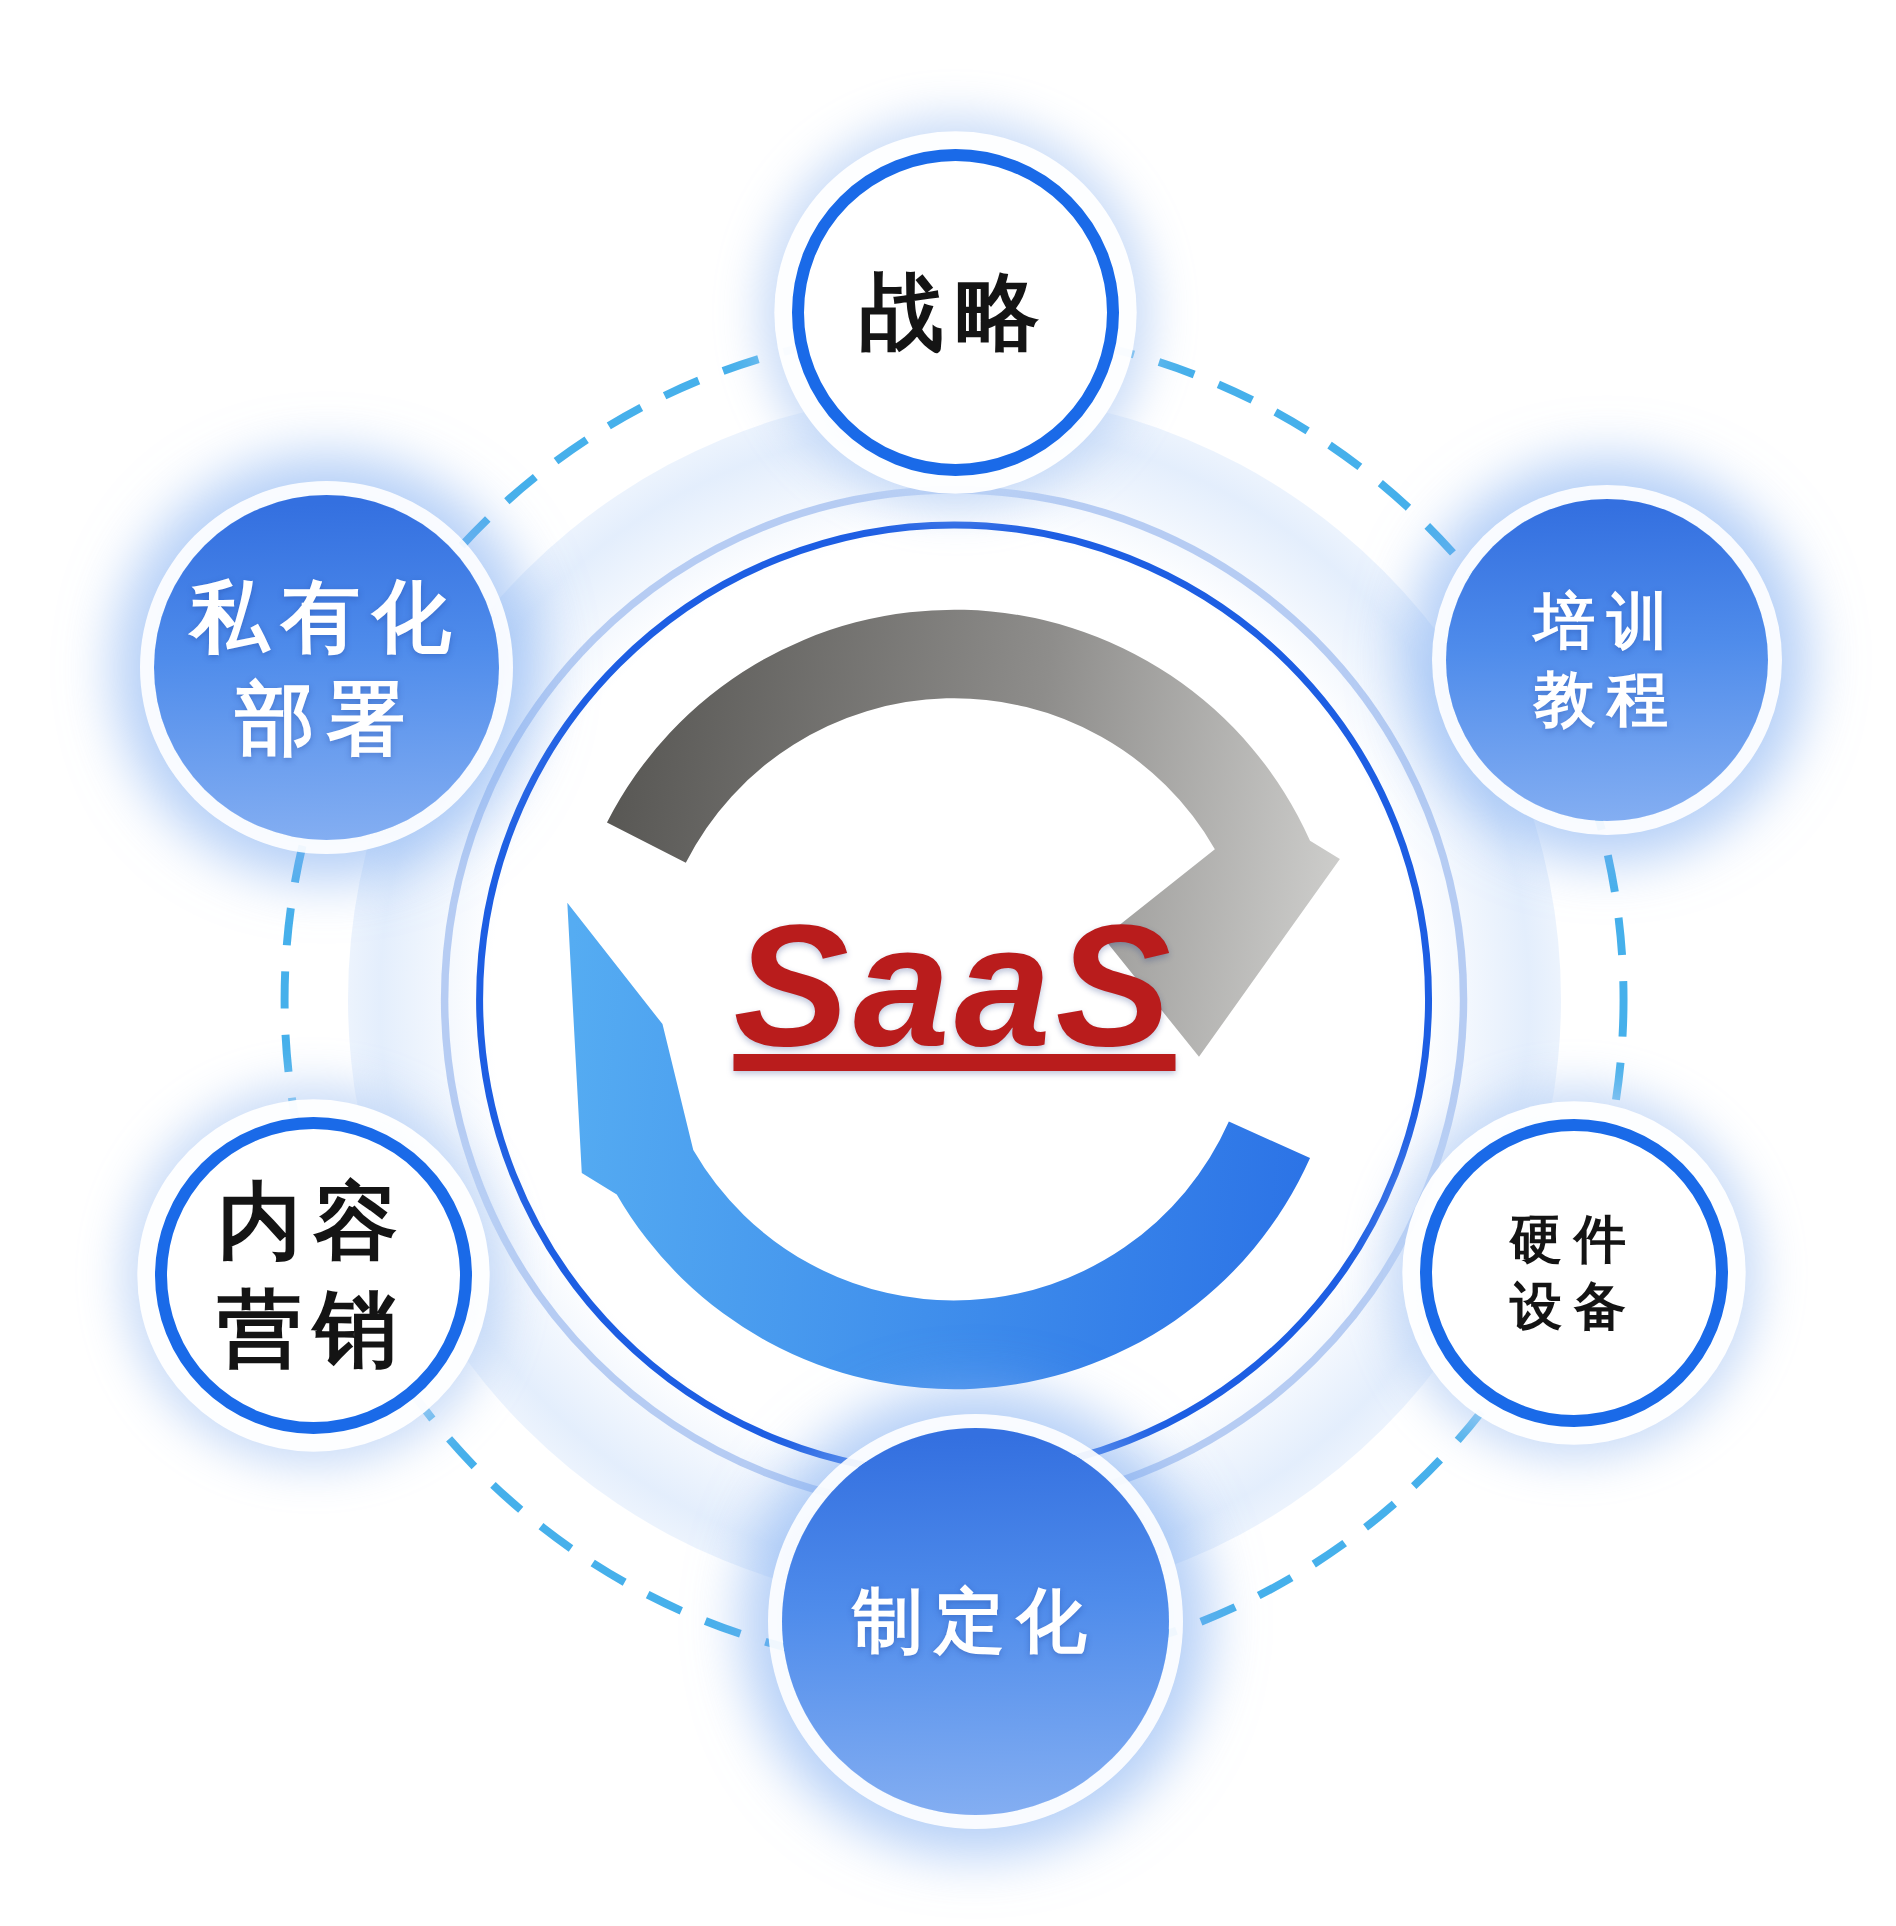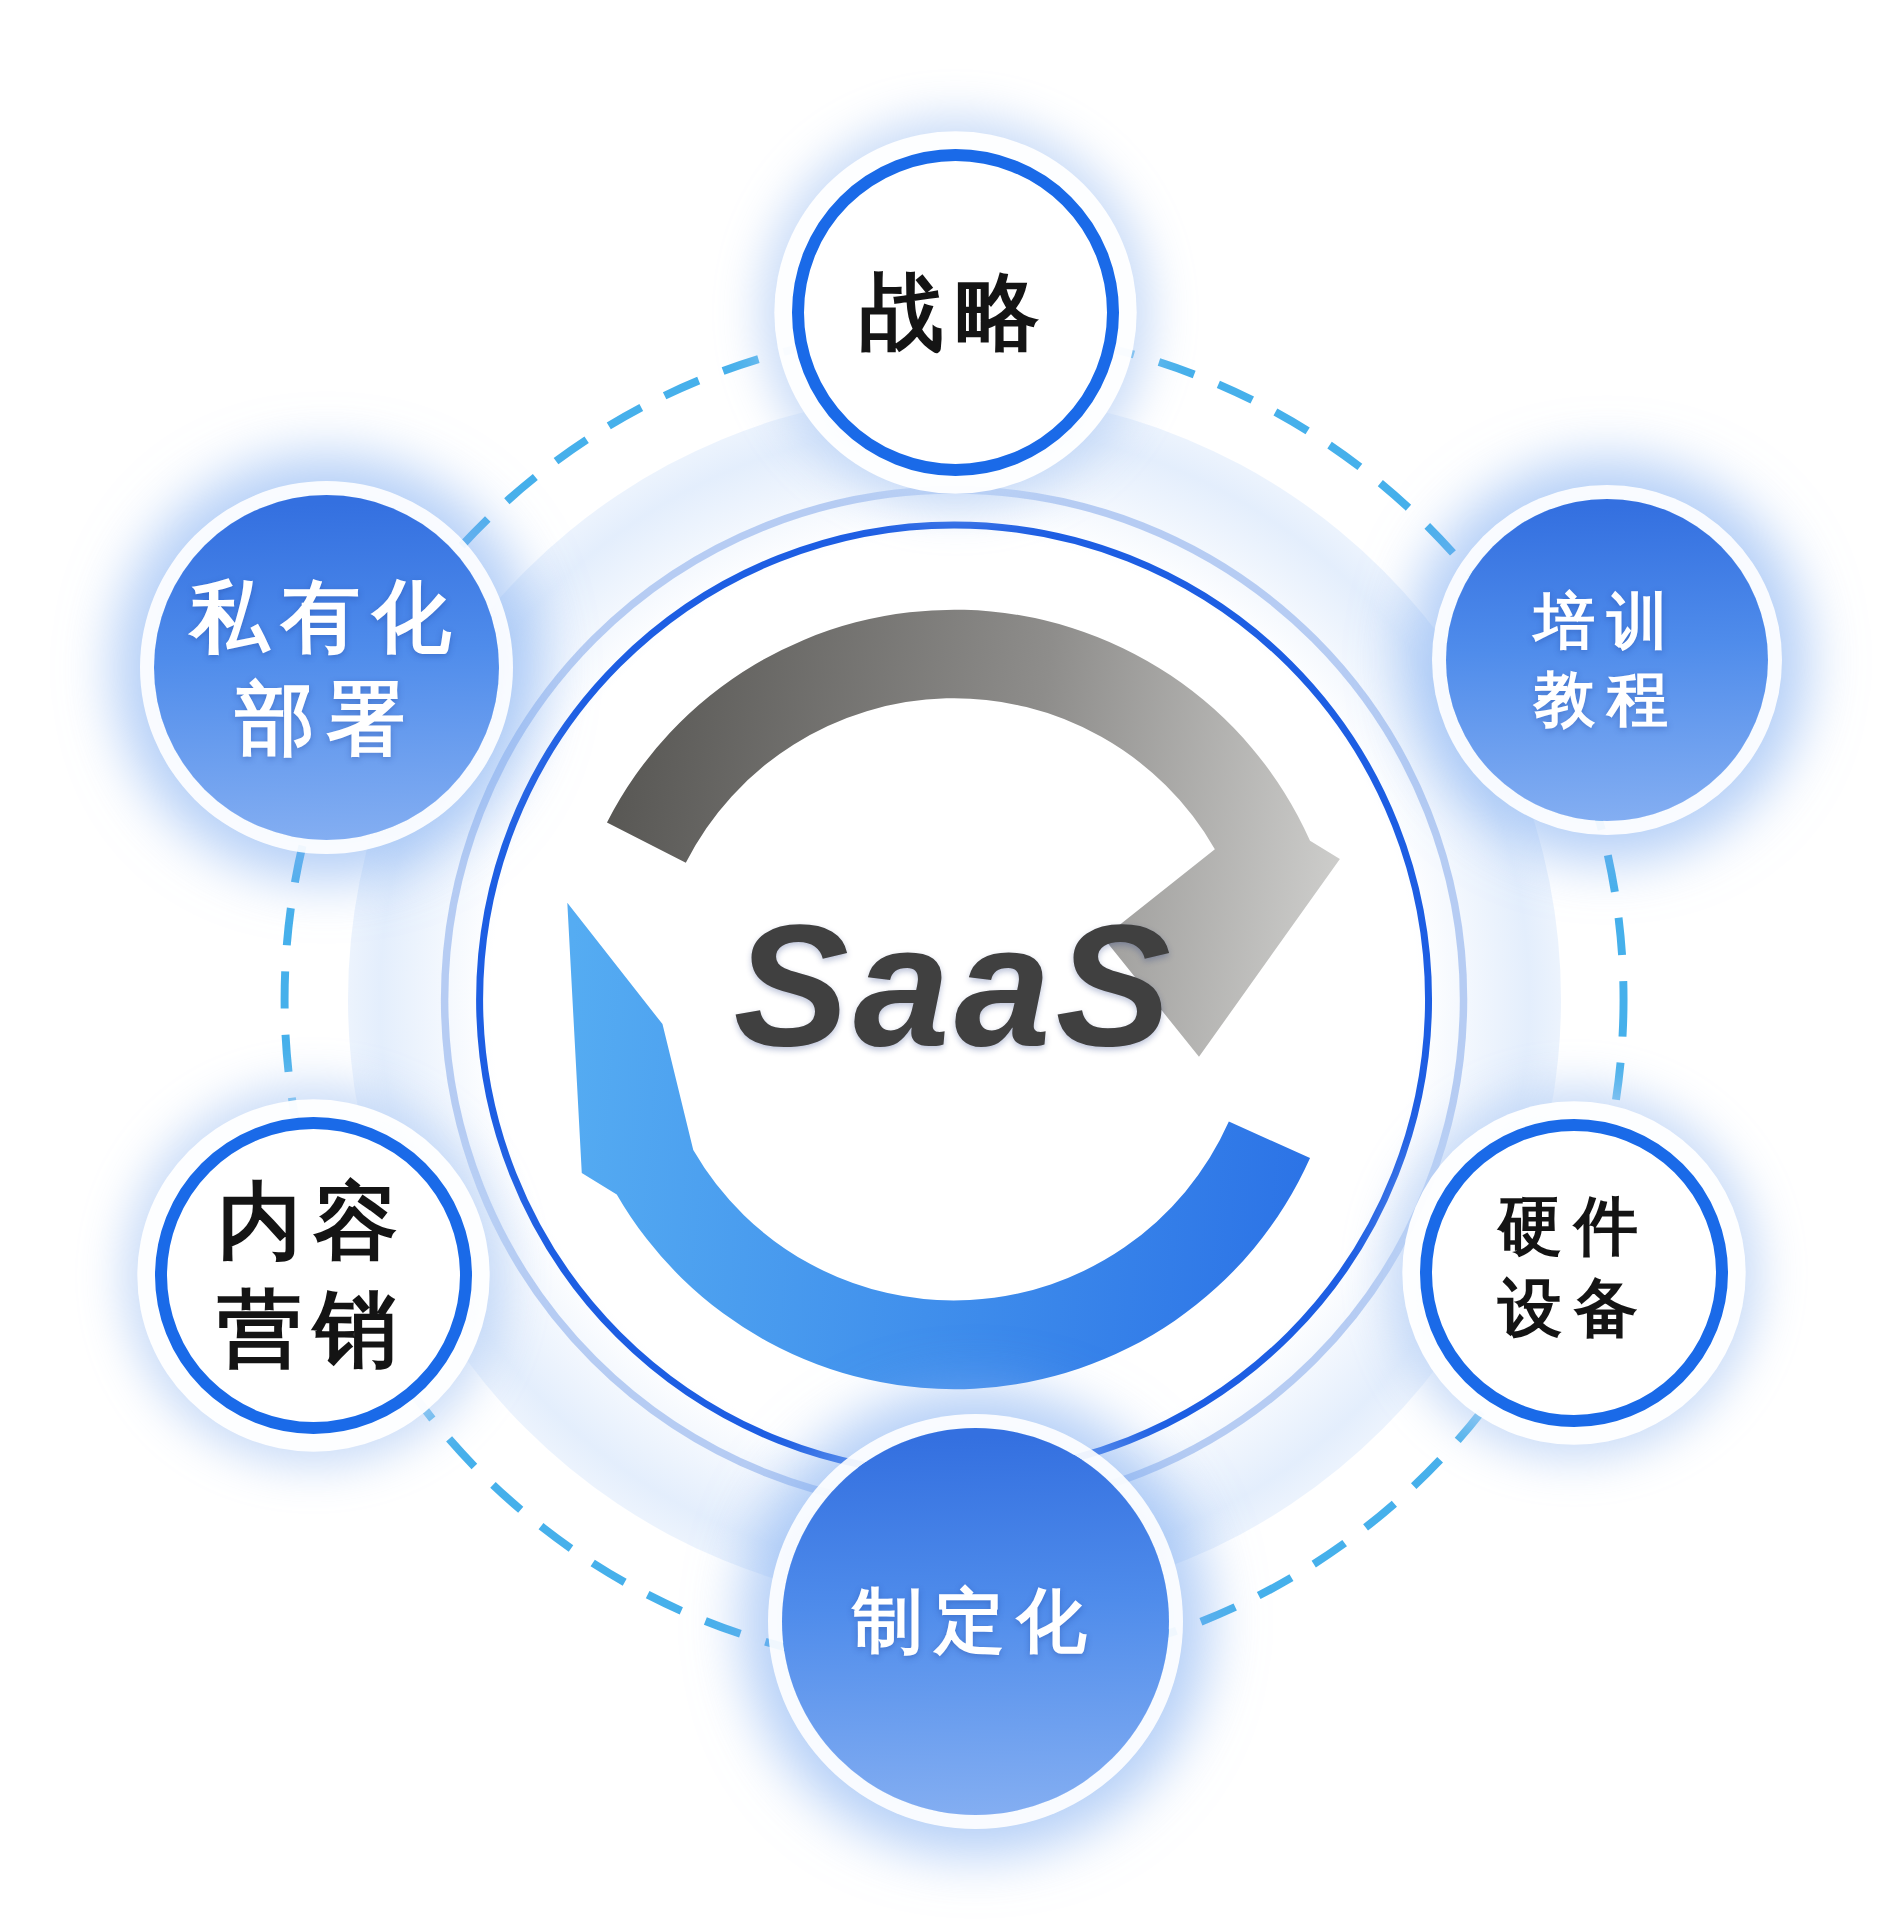--- a/index.html
+++ b/index.html
@@ -59,40 +59,41 @@
   }
   .satellite.filled .sat-label span{
     text-shadow:0 2.3px 6.5px rgba(25,60,150,0.35);
   }
   
   .sat-0{ left:792px; top:149px;  width:327px; height:327px; }
   .sat-0 .sat-label span{ font-size:84px; }
   .sat-1{ left:1446px; top:499px; width:322px; height:322px; }
   .sat-1 .sat-label span{ font-size:61px; }
   .sat-2{ left:1420px; top:1119px; width:308px; height:308px; }
-  .sat-2 .sat-label span{ font-size:64px;font-family:Liberation Mono, monospace; }
+  .sat-2 .sat-label span{ font-size:52px; }
   .sat-3{ left:782px; top:1428px; width:387px; height:387px; }
   .sat-3 .sat-label span{ font-size:70px; }
   .sat-4{ left:155px;  top:1117px; width:317px; height:317px; }
   .sat-4 .sat-label span{ font-size:84px; }
   .sat-5{ left:154px;  top:495px; width:345px; height:345px; }
   .sat-5 .sat-label span{ font-size:79px; }
   
   .saas-label{
     position:absolute;
     left:581px; top:882px;
     width:747px; height:205px;
     display:flex; align-items:center; justify-content:center;
     z-index:4;
     font-size:173px;
     font-weight:700;
     font-style:italic;
     letter-spacing:4.7px;
-    color:#404040;
+    color:#b91c1c;
     text-shadow:0 2.8px 6.5px rgba(15,40,120,0.28);
+    text-decoration:underline;
   }
 </style>
 </head>
 <body>
 
 <div id="canvas">
 
   <div class="center-halo"></div>
 
   <svg class="rings" width="1896" height="1926" viewBox="0 0 4064 4128">

